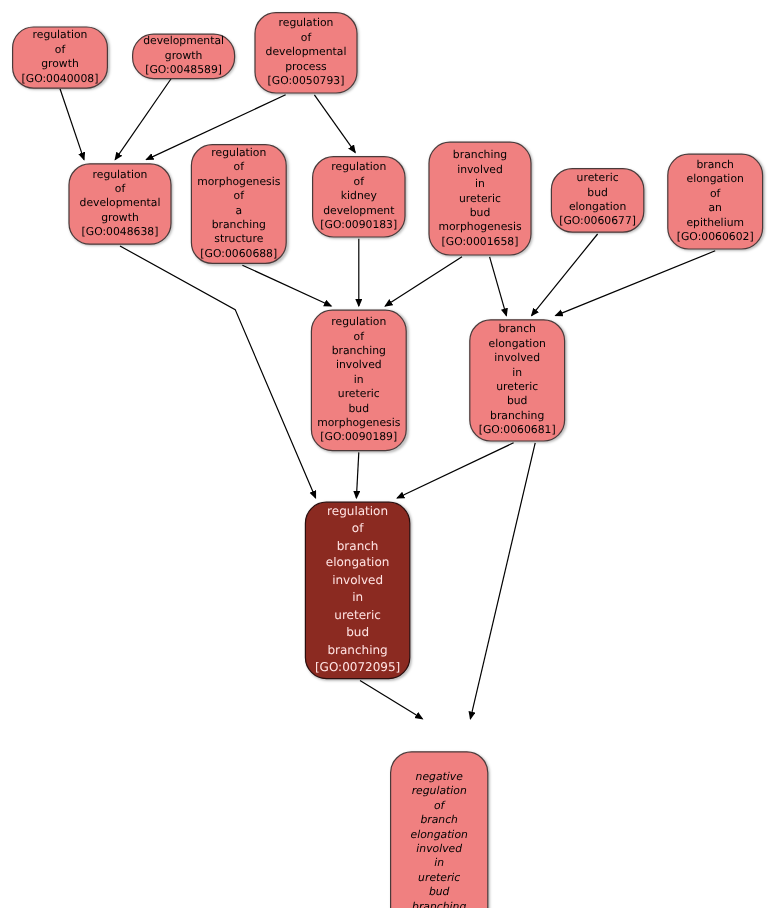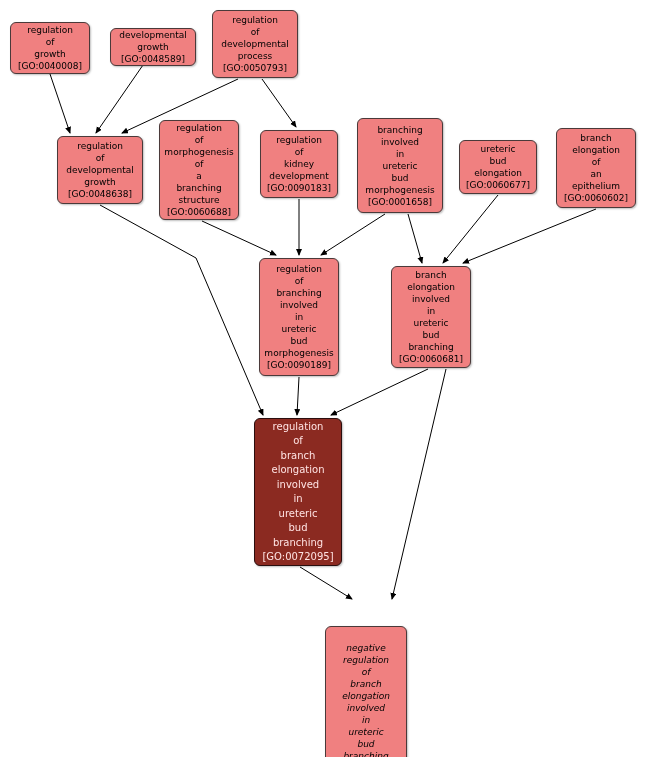--- a/index.html
+++ b/index.html
@@ -21,21 +21,21 @@
     top: 0;
     width: 646px;
     height: 757px;
     pointer-events: none;
   }
   .node {
     position: absolute;
     box-sizing: border-box;
     background: #f08080;
     border: 1px solid #4a3a3a;
-    border-radius: 6px;
+    border-radius: 18px;
     display: flex;
     align-items: center;
     justify-content: center;
     text-align: center;
     font-size: 9px;
     line-height: 12px;
     color: #000000;
     white-space: pre-line;
     box-shadow: 1px 1px 2px rgba(0,0,0,0.25);
     cursor: pointer;

